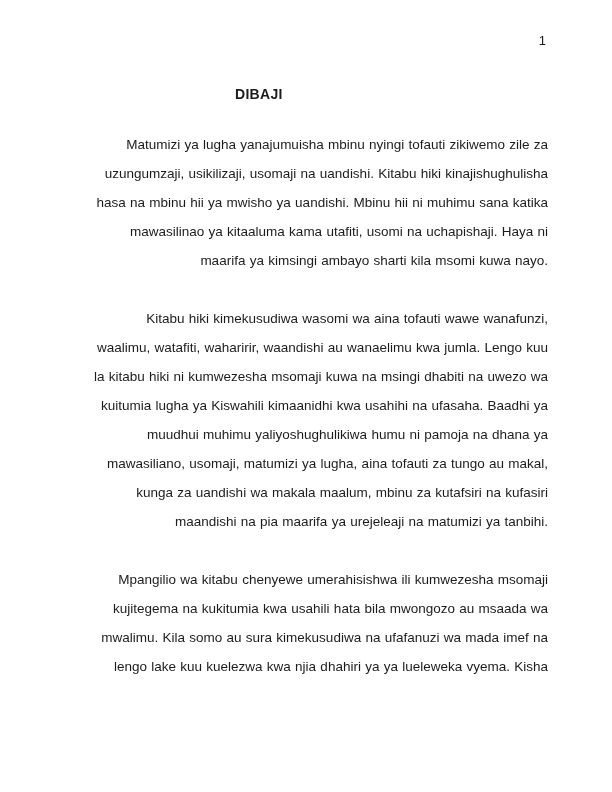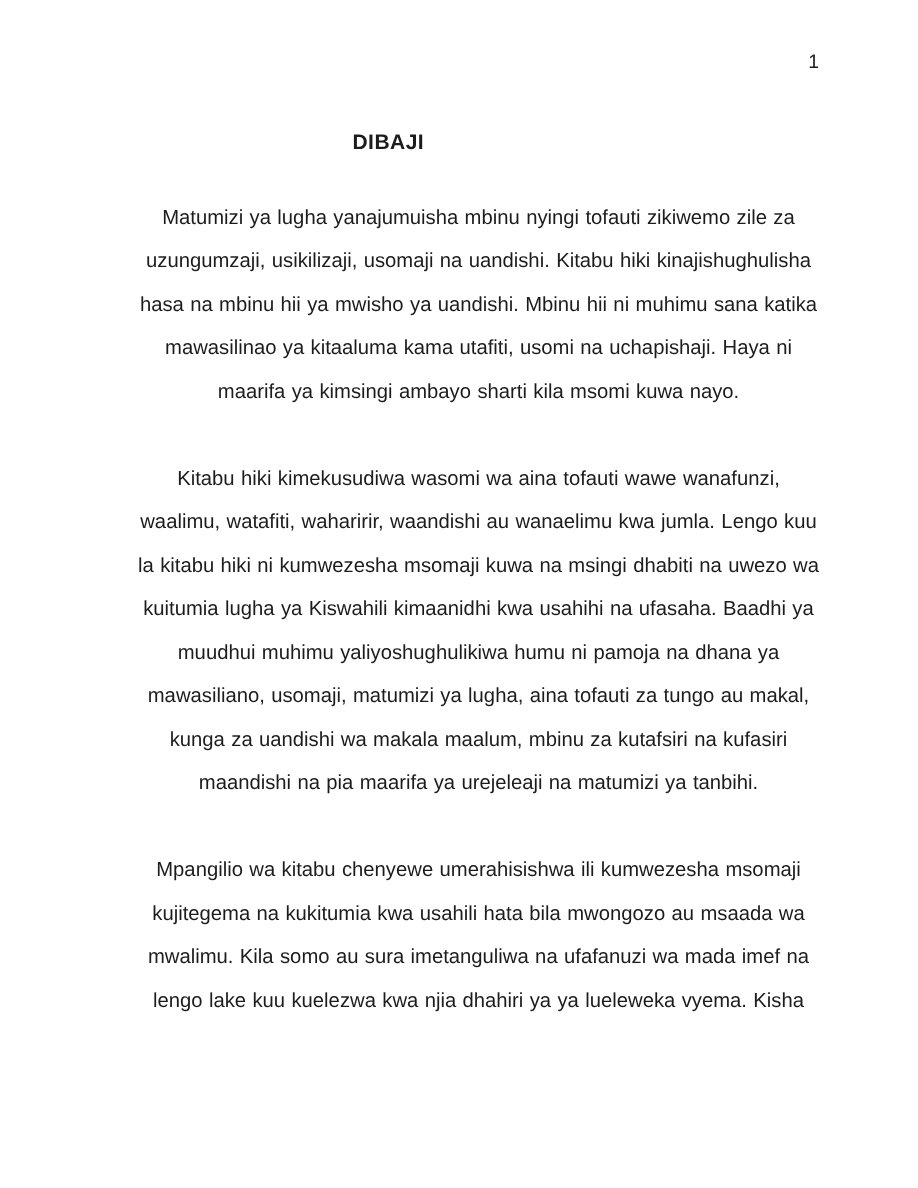--- a/index.html
+++ b/index.html
@@ -34,21 +34,21 @@
   .heading {
     font-size: 14px;
     font-weight: bold;
     letter-spacing: 0.3px;
     margin-left: 145px;
     margin-bottom: 28px;
   }
   .body-text p {
     font-size: 13.5px;
     line-height: 29px;
-    text-align: center;
+    text-align: right;
     margin-bottom: 29px;
     word-spacing: 0.5px;
   }
   .body-text p:last-child {
     margin-bottom: 0;
   }
 </style>
 </head>
 <body>
 
@@ -56,18 +56,18 @@
 
   <div class="page-number">1</div>
 
   <div class="content">
 
     <div class="heading">DIBAJI</div>
 
     <div class="body-text">
       <p>Matumizi ya lugha yanajumuisha mbinu nyingi tofauti zikiwemo zile za uzungumzaji, usikilizaji, usomaji na uandishi. Kitabu hiki kinajishughulisha hasa na mbinu hii ya mwisho ya uandishi. Mbinu hii ni muhimu sana  katika mawasilinao ya kitaaluma kama utafiti, usomi na uchapishaji. Haya ni maarifa ya kimsingi ambayo sharti kila msomi kuwa nayo.</p>
       <p>Kitabu hiki  kimekusudiwa wasomi wa aina tofauti wawe wanafunzi, waalimu, watafiti, waharirir, waandishi au wanaelimu kwa jumla. Lengo kuu la kitabu hiki ni kumwezesha msomaji kuwa na msingi dhabiti  na uwezo wa kuitumia lugha ya Kiswahili  kimaanidhi  kwa usahihi na ufasaha. Baadhi ya muudhui muhimu yaliyoshughulikiwa humu ni pamoja na dhana ya mawasiliano, usomaji, matumizi ya lugha, aina tofauti za tungo au makal,  kunga za uandishi wa makala maalum, mbinu za kutafsiri na kufasiri maandishi na pia maarifa ya  urejeleaji na matumizi ya tanbihi.</p>
-      <p>Mpangilio wa kitabu chenyewe umerahisishwa ili kumwezesha msomaji kujitegema na kukitumia kwa usahili hata bila mwongozo au msaada wa mwalimu. Kila somo au sura imetanguliwa na ufafanuzi wa mada imef na lengo lake  kuu kuelezwa kwa njia dhahiri ya ya lueleweka vyema. Kisha</p>
+      <p>Mpangilio wa kitabu chenyewe umerahisishwa ili kumwezesha msomaji kujitegema na kukitumia kwa usahili hata bila mwongozo au msaada wa mwalimu. Kila somo au sura kimekusudiwa na ufafanuzi wa mada imef na lengo lake  kuu kuelezwa kwa njia dhahiri ya ya lueleweka vyema. Kisha</p>
     </div>
 
   </div>
 
 </div>
 
 </body></html>

